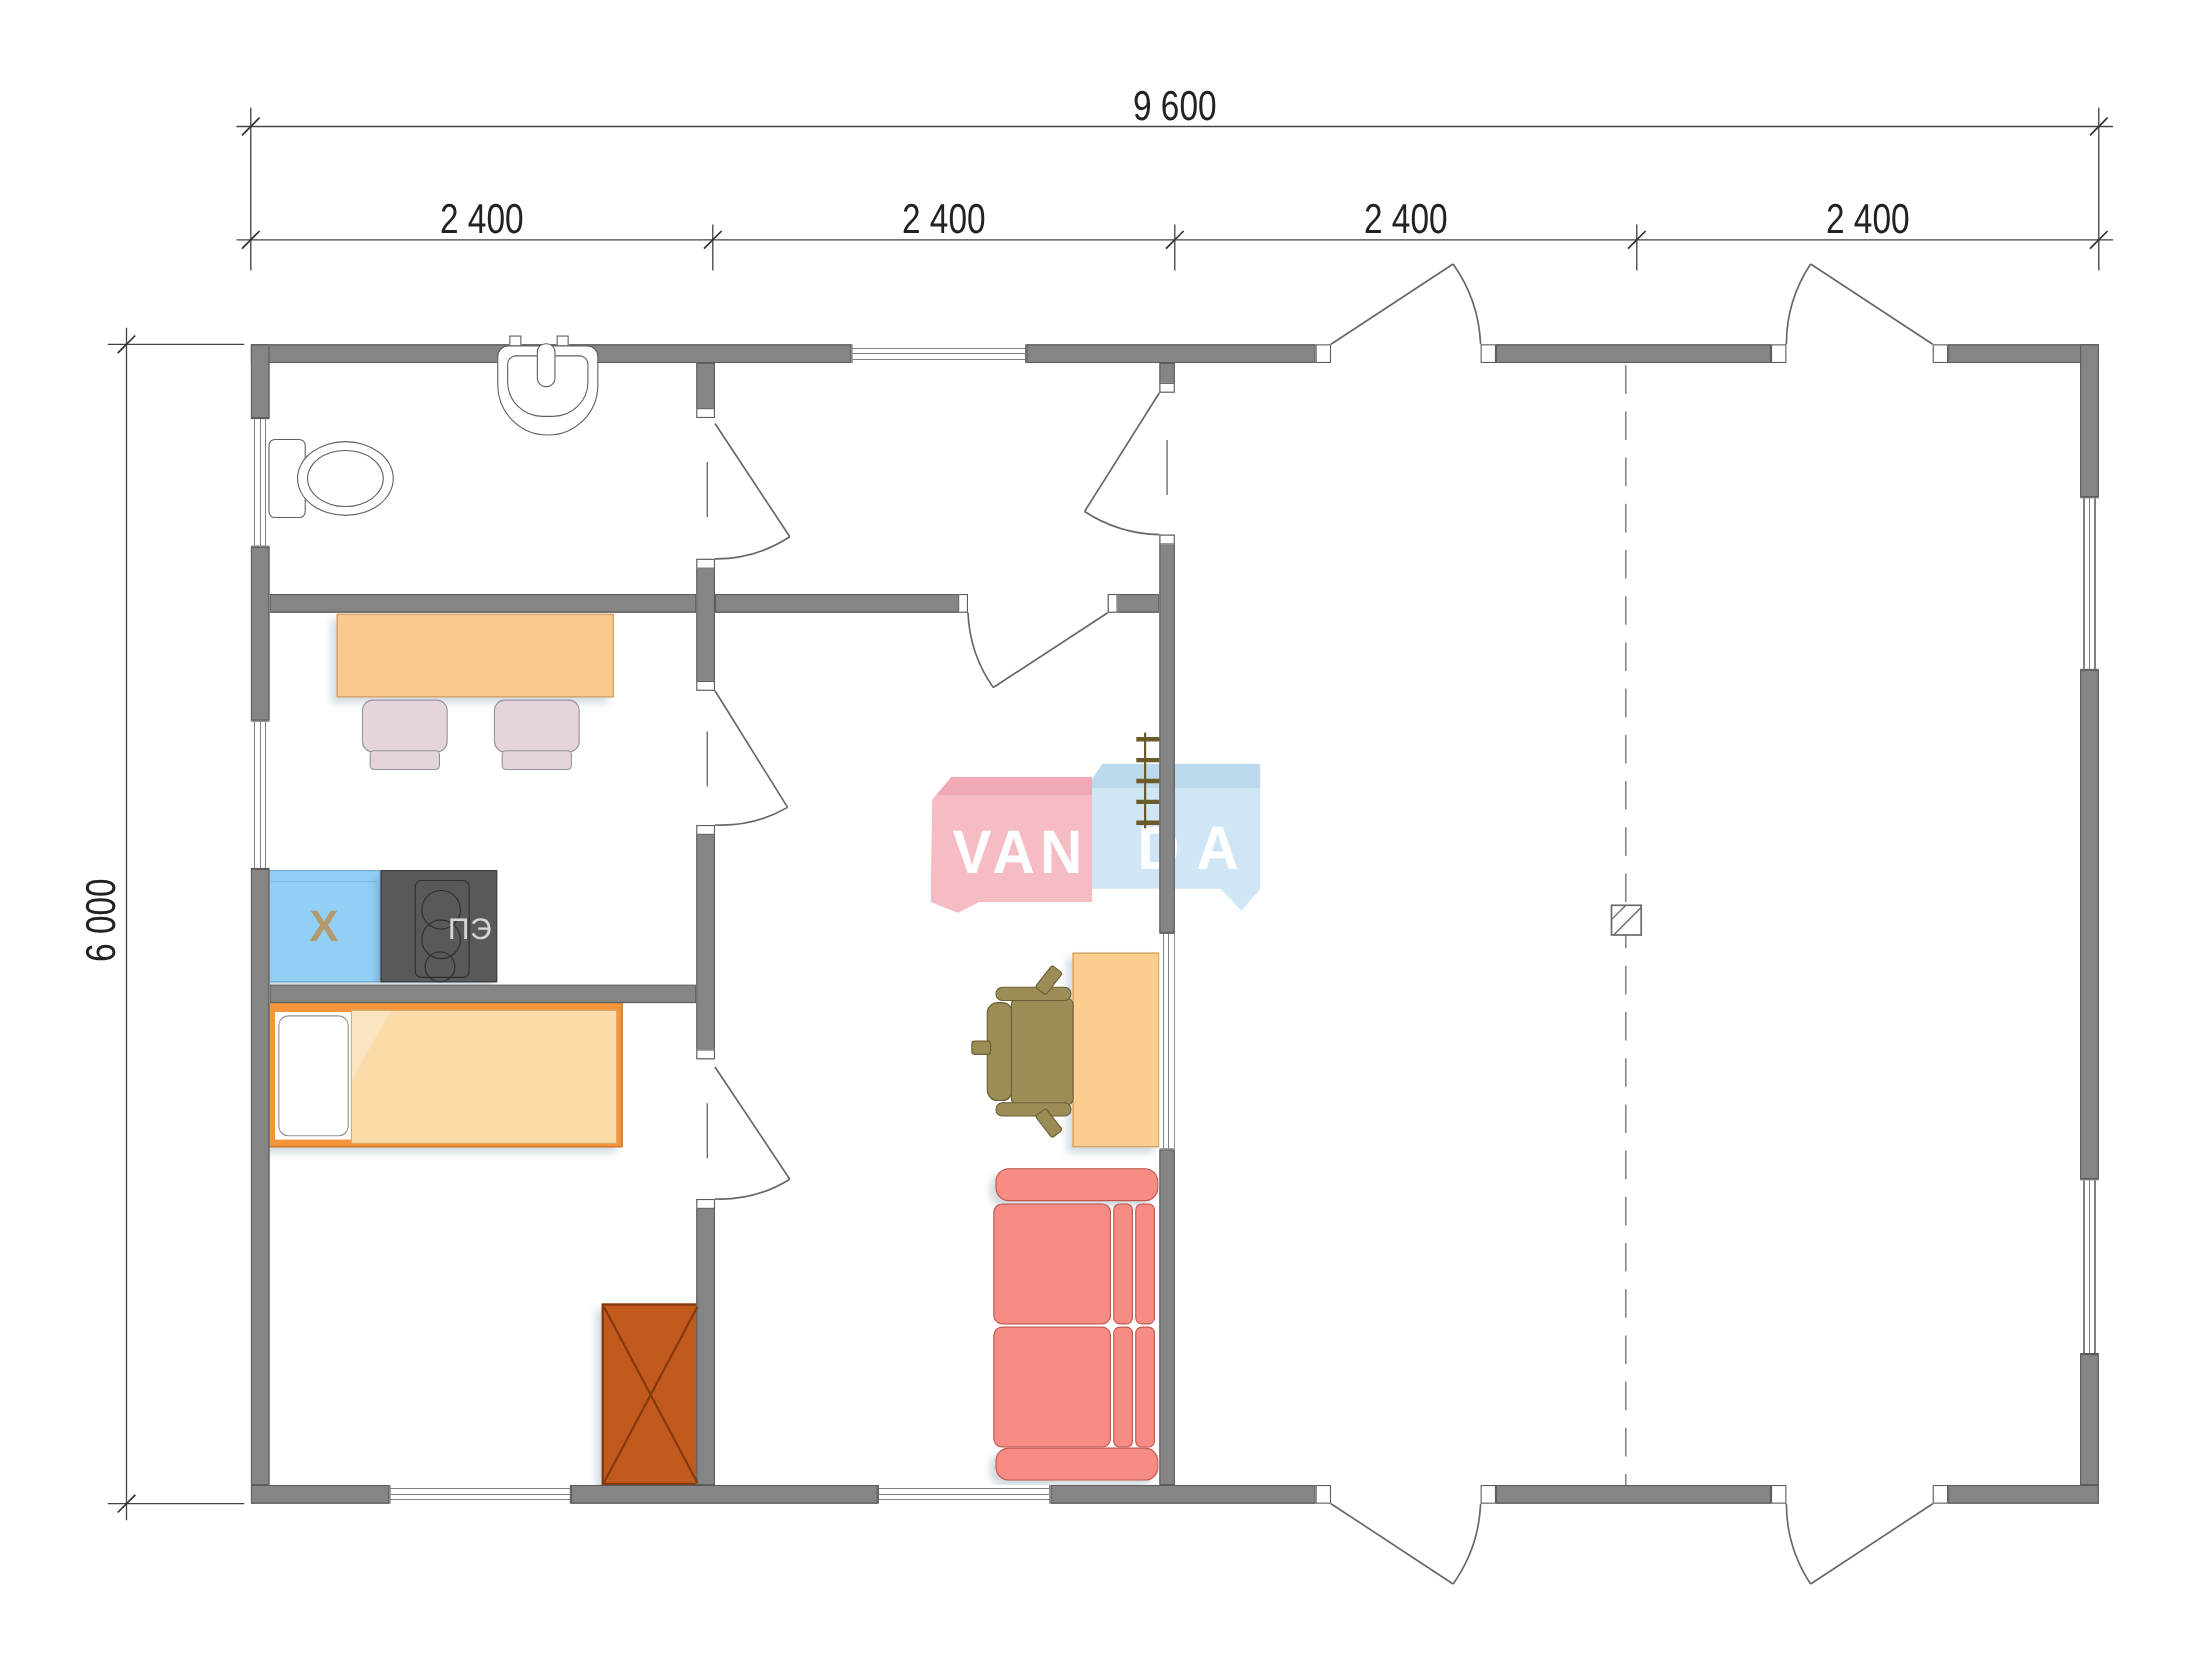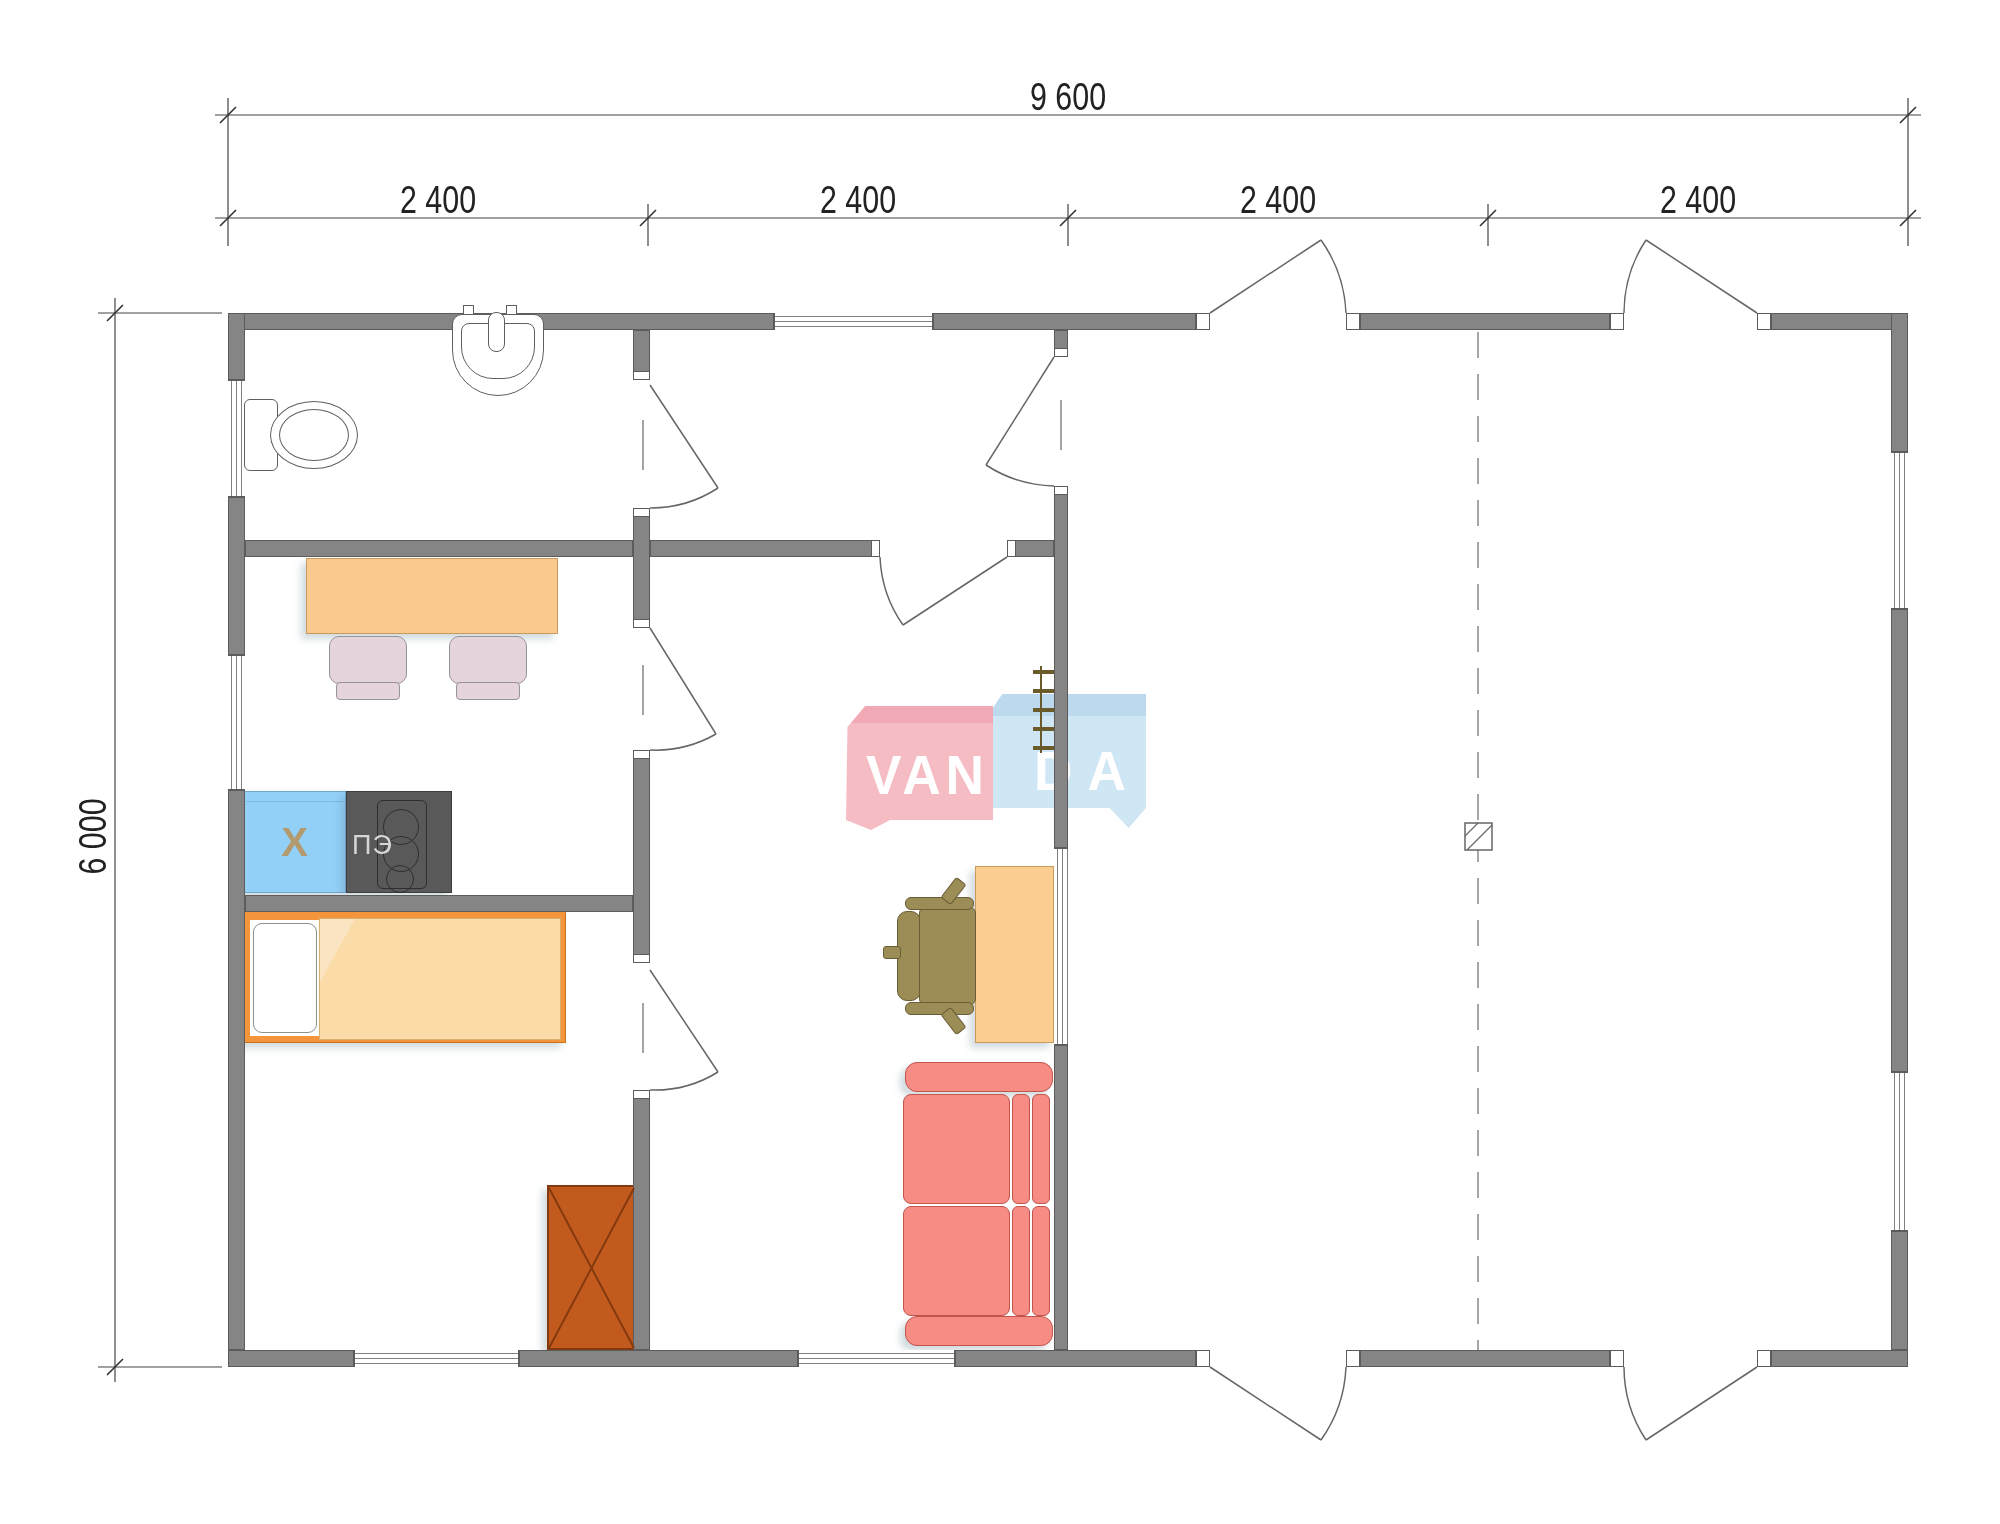--- a/index.html
+++ b/index.html
@@ -33,21 +33,21 @@
   .chair-seat{background:var(--chair);border:1.5px solid var(--chair-edge);border-radius:10px;}
   .chair-back{background:var(--chair);border:1.5px solid var(--chair-edge);border-radius:4px;}
   .fridge{background:var(--fridge);border:1px solid var(--fridge-edge);
     display:flex;align-items:center;justify-content:center;
     font-size:40px;font-weight:600;color:var(--fridge-label);}
   .fridge-line{background:var(--fridge-edge);opacity:.6;}
   .stove{background:var(--stove);border:1px solid var(--stove-edge);}
   .stove-top{position:absolute;left:30px;top:8px;width:48px;height:87px;
     border:1.5px solid var(--stove-detail);border-radius:6px;}
   .burner{position:absolute;border:1.5px solid var(--stove-detail);border-radius:50%;}
-  .stove-label{position:absolute;left:5px;top:38px;width:96px;text-align:left;
+  .stove-label{position:absolute;left:5px;top:38px;width:96px;text-align:right;
     font-size:27px;font-weight:500;color:var(--stove-label);letter-spacing:1px;}
   .bed{background:var(--bed-frame);border:1.5px solid var(--bed-frame-edge);}
   .bed-in{position:absolute;left:8px;top:8px;width:309px;height:116px;background:#fff;}
   .pillow{position:absolute;left:11px;top:11px;width:62px;height:108px;background:var(--pillow);
     border:1.5px solid #909090;border-radius:9px;}
   .blanket{position:absolute;left:77px;top:6px;width:240px;height:120px;
     border:1px solid #D9AF6F;
     background:linear-gradient(119deg,#FAE4C2 0 30px,var(--blanket) 31px);}
   .wardrobe{background:var(--wardrobe);border:2px solid var(--wardrobe-edge);}
   .desk{background:var(--desk);border:1.5px solid var(--desk-edge);}

